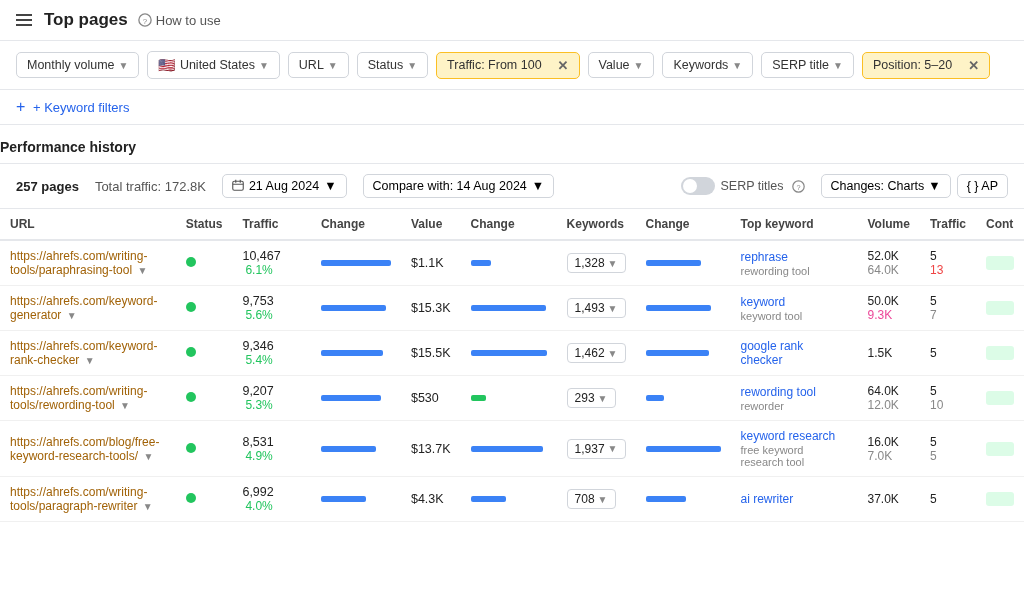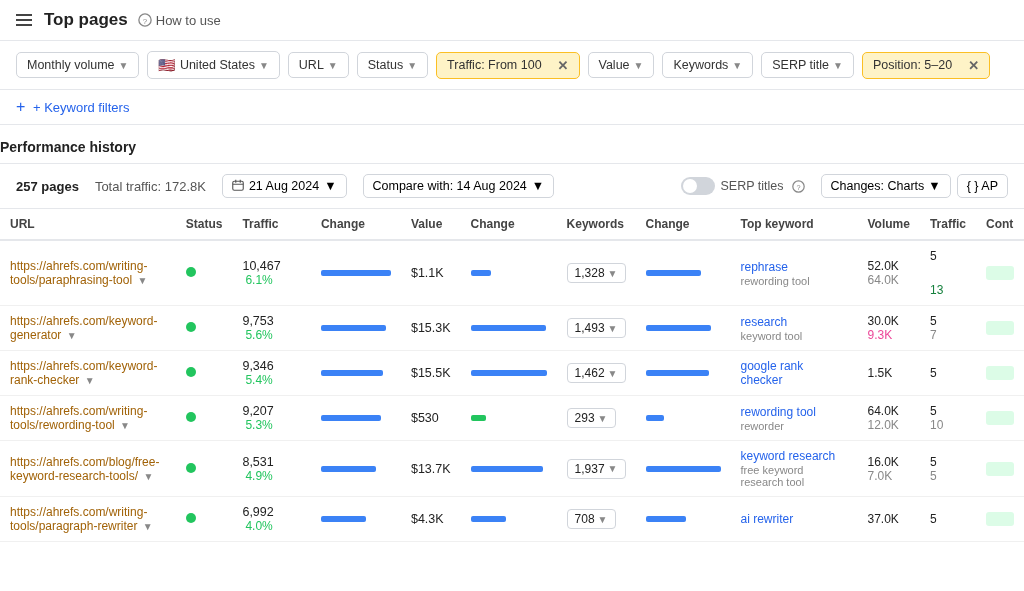--- a/index.html
+++ b/index.html
@@ -227,21 +227,21 @@
     </td>
     <td>
       <div class="row-vol-stack">
         <span class="vol-num">52.0K</span>
         <span class="vol-num" style="color:#888;">64.0K</span>
       </div>
     </td>
     <td>
       <div class="row-pos-stack">
         <span class="pos-num">5</span>
-        <span class="pos-num" style="color:#15803d;margin-top:20px;">13</span>
+        <span class="pos-num" style="color:#ef4444;">13</span>
       </div>
     </td>
     <td>
       <div class="cont-bar"></div>
     </td>
   </tr>
         <tr>
     <td class="url-cell">
       <a href="#">https://ahrefs.com/keyword-generator</a>
       <span class="url-dropdown">▼</span>
@@ -272,27 +272,27 @@
         <span style="font-size:10px;color:#888;">▼</span>
       </span>
     </td>
     <td>
       <div class="bar-container">
         <div class="bar bar-blue" style="width:65px;"></div>
       </div>
     </td>
     <td>
       <div class="row-kw-stack">
-        <span class="top-kw">research</span>
+        <span class="top-kw">keyword</span>
         <span class="sub-kw">keyword tool</span>
       </div>
     </td>
     <td>
       <div class="row-vol-stack">
-        <span class="vol-num">30.0K</span>
+        <span class="vol-num">50.0K</span>
         <span class="vol-num" style="color:#ec4899;">9.3K</span>
       </div>
     </td>
     <td>
       <div class="row-pos-stack">
         <span class="pos-num">5</span>
         <span class="pos-num" style="color:#888;">7</span>
       </div>
     </td>
     <td>

